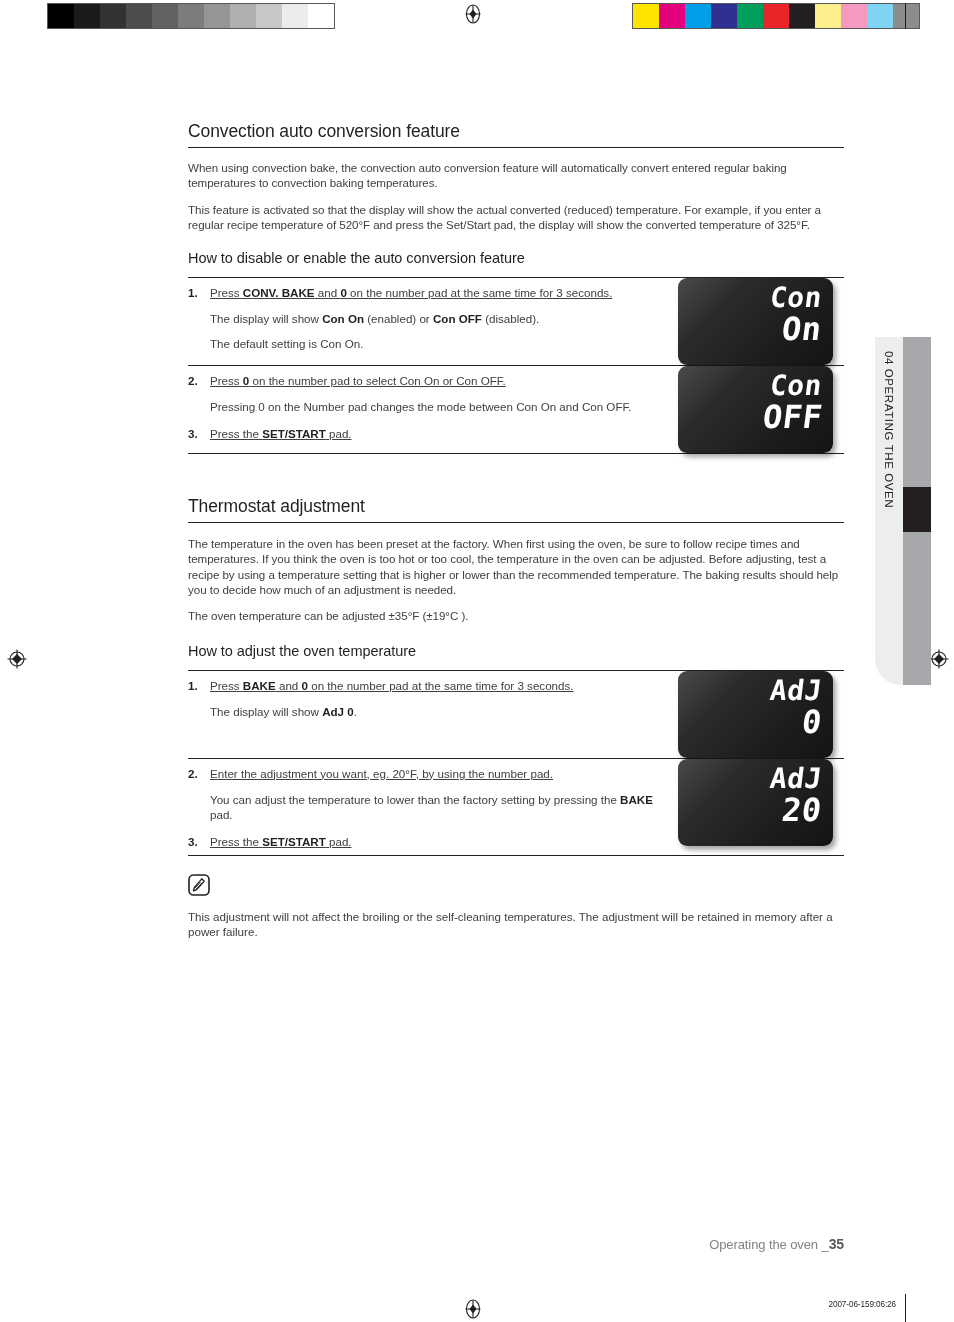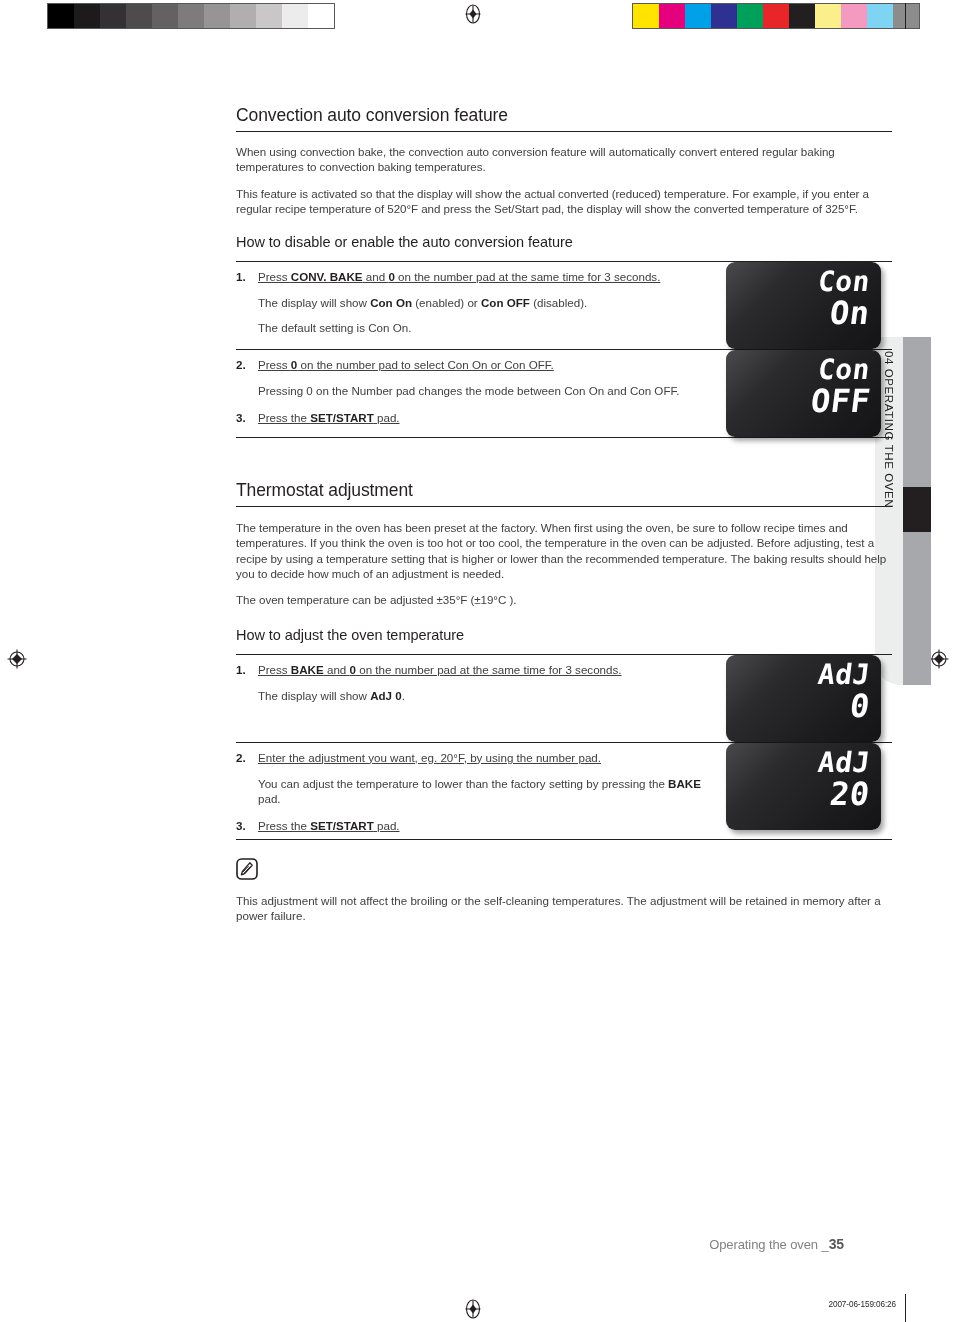--- a/index.html
+++ b/index.html
@@ -43,21 +43,21 @@
     font-size:11.5px; letter-spacing:0.6px; color:#231f20;
     font-family:"Liberation Sans", sans-serif;
     margin-top:14px; white-space:nowrap;
   }
   .side-bar { position:absolute; left:903px; top:337px; width:28px; height:348px;
               background:#a6a8ab; }
   .side-bar-active { position:absolute; left:903px; top:487px; width:28px; height:45px;
               background:#231f20; }
 
   
-  .content { position:absolute; left:188px; top:0; width:656px;margin-left:48px; }
+  .content { position:absolute; left:188px; top:16px; width:656px; }
 
   h1.sec {
     font-size:17.5px; font-weight:400; color:#231f20;
     margin:0; padding:0 0 5px 0; letter-spacing:-0.1px;
     border-bottom:1.6px solid #231f20;
   }
   h2.sub {
     font-size:14.5px; font-weight:400; color:#231f20;
     margin:0; padding:0; letter-spacing:-0.05px;
   }

